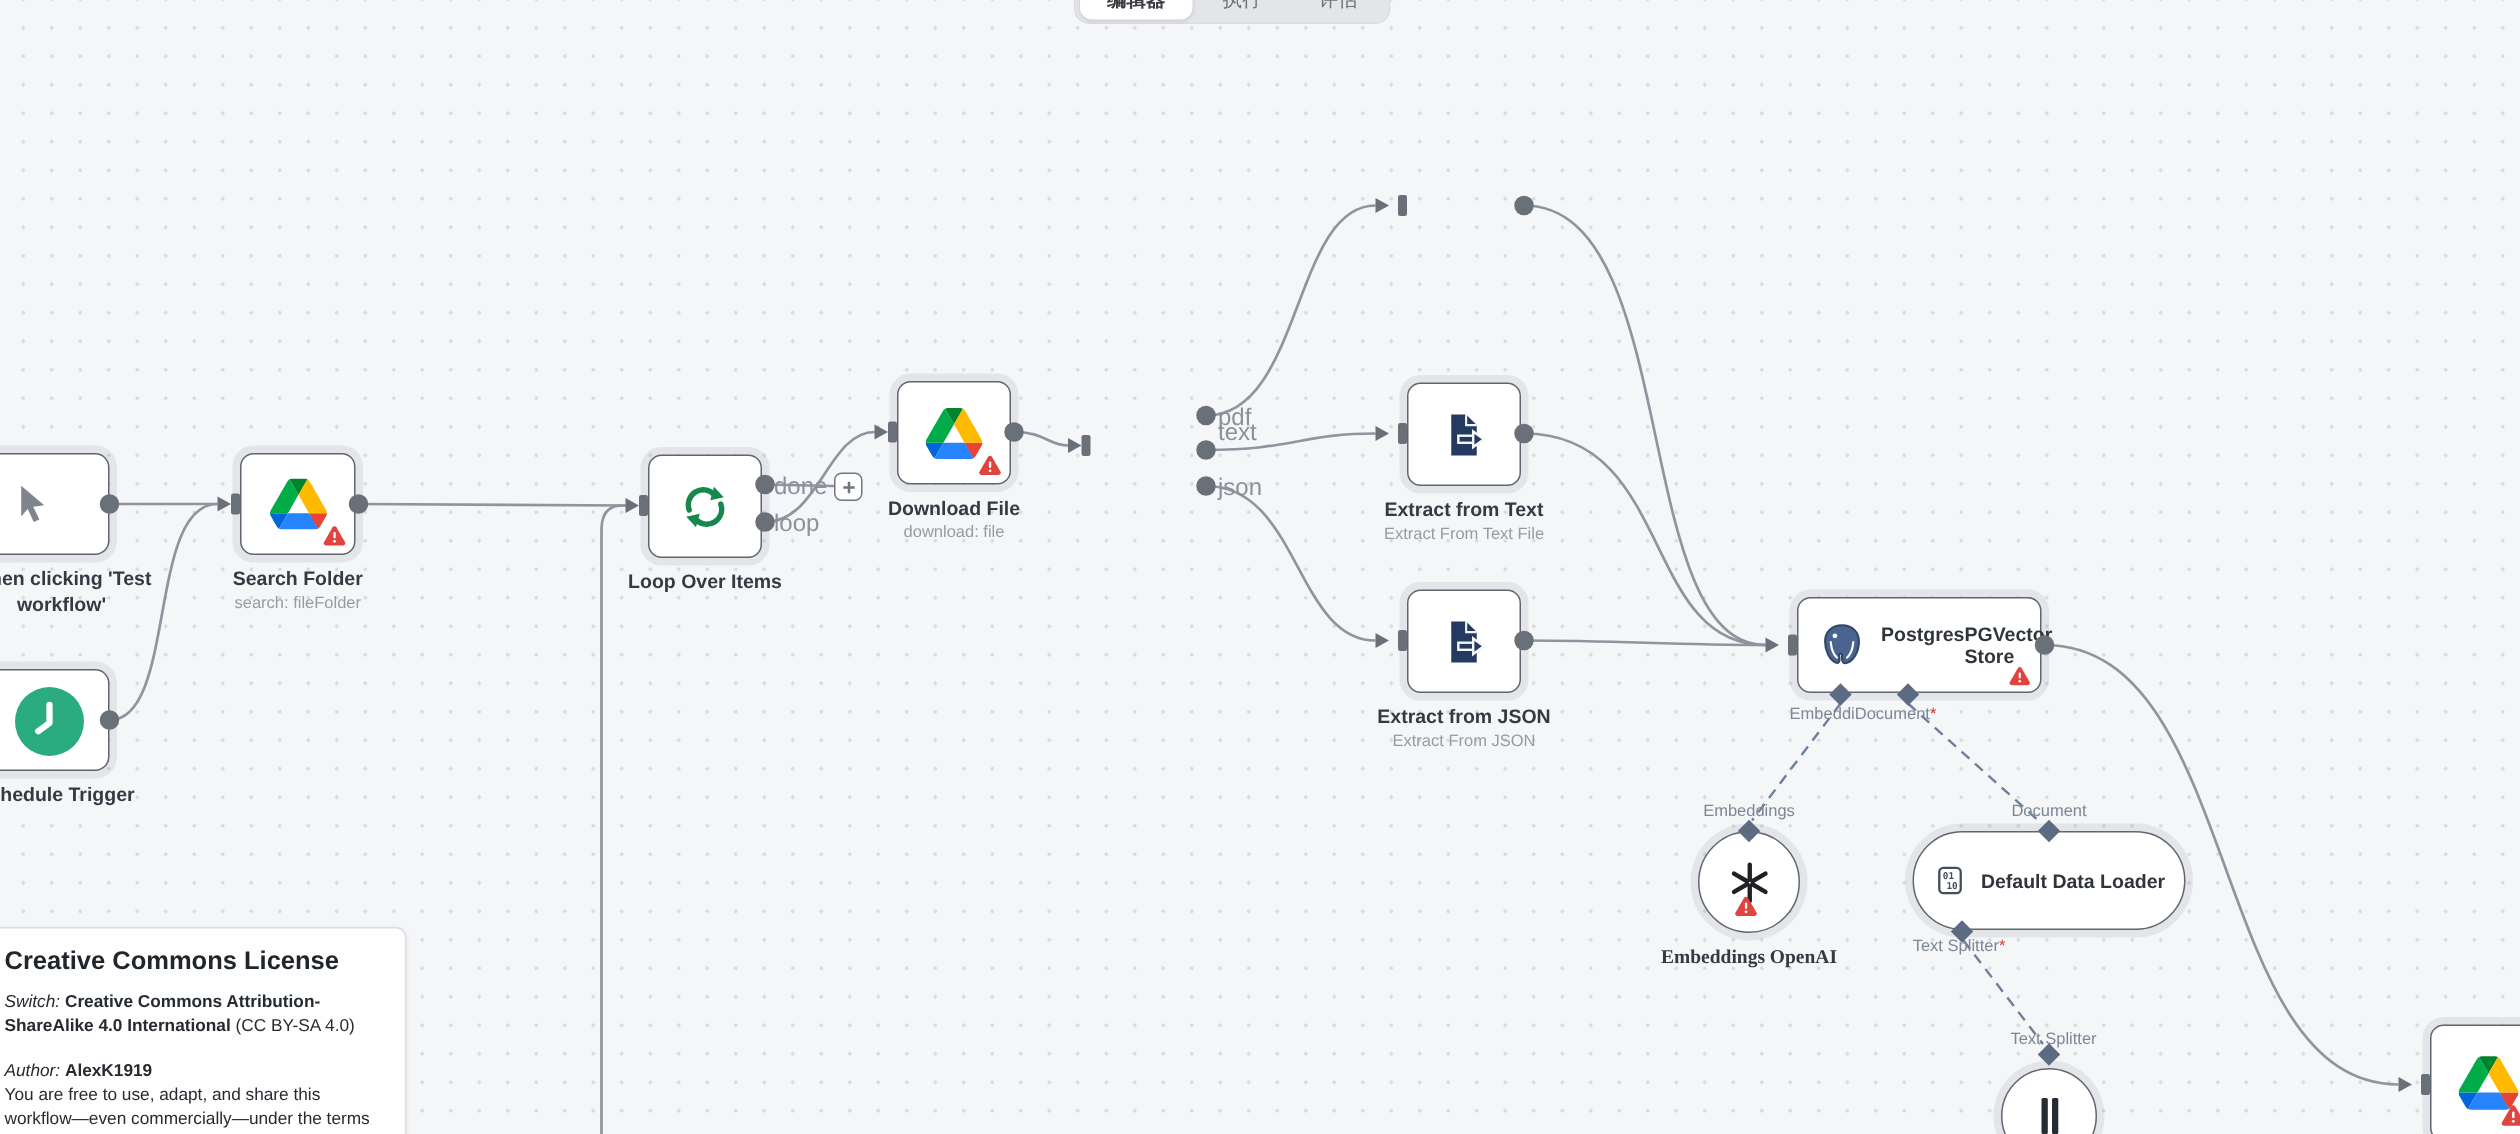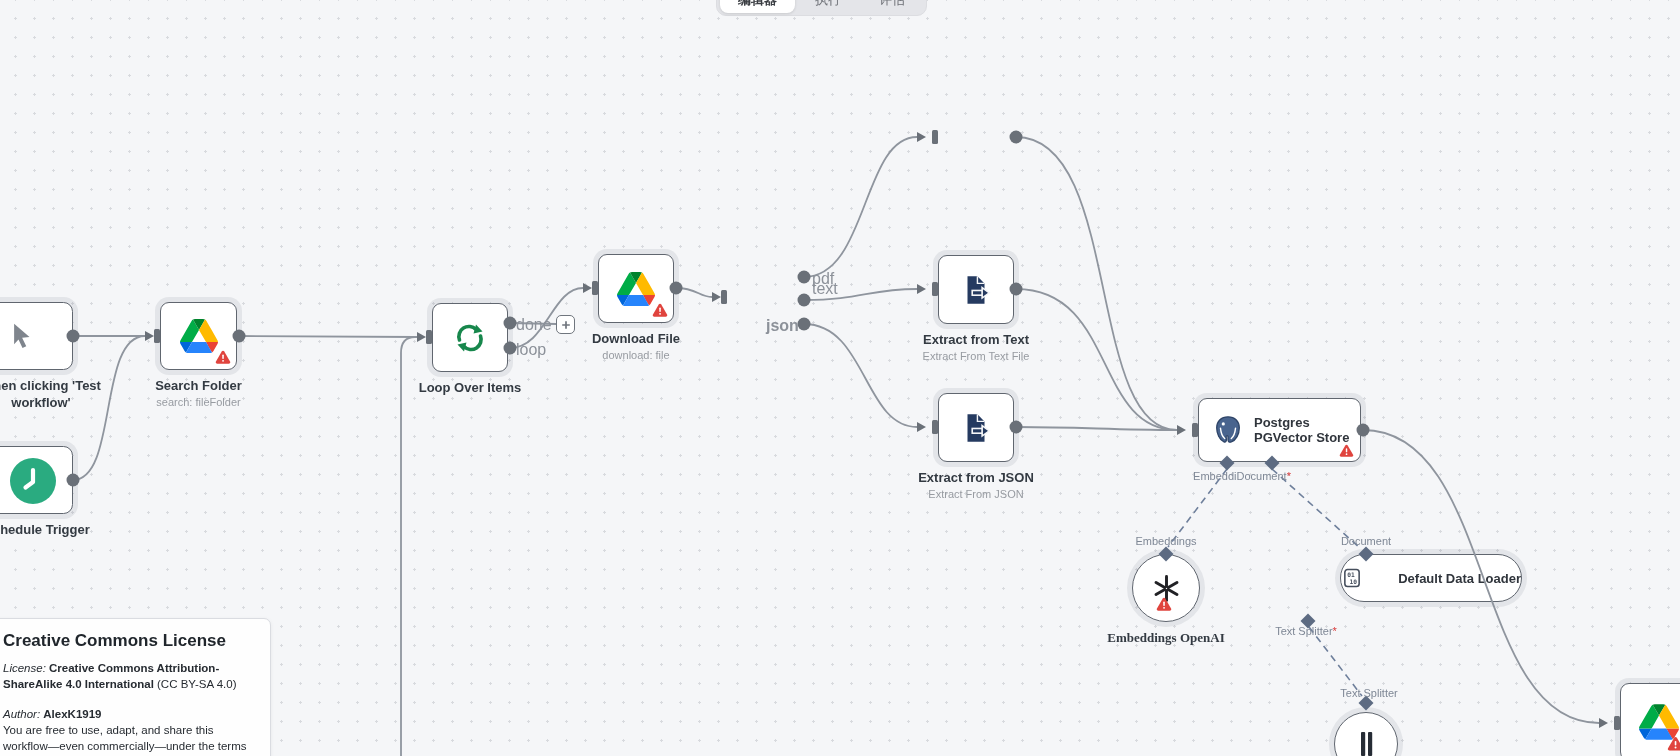--- a/index.html
+++ b/index.html
@@ -22,21 +22,21 @@
     white-space:nowrap;font-size:11px;font-weight:400;color:#979ba1;text-align:center;}
   .plabel{position:absolute;font-size:16px;color:#8c9199;z-index:3;white-space:nowrap;}
   .clabel{position:absolute;font-size:11px;color:#7e8795;z-index:3;white-space:nowrap;
     transform:translateX(-50%);}
   .req{color:#d93838;}
   .warn{position:absolute;line-height:0;}
   .icon{line-height:0;}
   .plus-btn{position:absolute;left:556px;top:315px;width:19px;height:19px;box-sizing:border-box;
     background:#fff;border:1.7px solid #70767e;border-radius:5px;z-index:4;
     display:flex;align-items:center;justify-content:center;}
-  .pg-text{display:flex;flex-direction:column;font-size:13px;font-weight:600;color:#30353c;line-height:1.18;}
+  .pg-text{display:flex;flex-direction:row;font-size:13px;font-weight:600;color:#30353c;line-height:1.18;}
   .loader-text{font-size:13px;font-weight:600;color:#30353c;white-space:nowrap;}
   .tabbar{position:absolute;left:716px;top:-16px;height:32px;box-sizing:border-box;
     background:#e4e5e9;border:1px solid #dcdde1;border-radius:10px;
     display:flex;align-items:center;padding:3px;gap:2px;z-index:6;}
   .tab{padding:4px 18px;font-size:13px;color:#6e7177;border-radius:8px;white-space:nowrap;}
   .tab.active{background:#fff;color:#3a3d42;box-shadow:0 1px 3px rgba(0,0,0,0.12);font-weight:600;}
   .sticky{position:absolute;left:-12px;top:618px;width:283px;height:210px;box-sizing:border-box;
     background:#fefefe;border:1px solid #dadce1;border-radius:7px;z-index:5;
     box-shadow:0 1px 4px rgba(0,0,0,0.06);padding:12px 14px;color:#262b31;}
   .sticky h1{margin:0;font-size:17px;font-weight:700;color:#20262c;}
@@ -197,21 +197,21 @@
           <rect x="9.1" y="5.4" width="1.9" height="5.4" rx=".9" fill="#fff"></rect>
           <circle cx="10.05" cy="13.2" r="1.15" fill="#fff"></circle>
         </svg>
     </span>
     <div class="nlabel">Download File</div>
     <div class="nsub">download: file</div>
   </div>
 
   <div class="plabel" style="left:812px;top:270px;">pdf</div>
   <div class="plabel" style="left:812px;top:280px;">text</div>
-  <div class="plabel" style="left:766px;top:317px;font-weight:bold;">json</div>
+  <div class="plabel" style="left:812px;top:317px;">json</div>
 
 
   <div class="node" style="left:938px;top:393px;width:76px;height:69px;">
     <span class="icon">
       <svg viewBox="0 0 36 36" width="34" height="34">
         <path d="M9 3.5 h10.5 L27 11 v21.5 H9 Z" fill="#253a60"></path>
         <path d="M19.5 3.5 V11 H27" stroke="#f5f6f8" stroke-width="1.5" fill="none"></path>
         <rect x="14" y="18.5" width="11" height="5" fill="#253a60" stroke="#f5f6f8" stroke-width="1.7"></rect>
         <path d="M24.5 15.5 L32 21 l-7.5 5.5 Z" fill="#253a60" stroke="#f5f6f8" stroke-width="1.7"></path>
       </svg>
@@ -284,21 +284,21 @@
       <svg viewBox="0 0 20 18" width="16" height="15">
           <path d="M8.4 1.5 a1.9 1.9 0 0 1 3.2 0 l7.2 12.4 a1.9 1.9 0 0 1 -1.6 2.8 H2.8 a1.9 1.9 0 0 1 -1.6 -2.8 Z" fill="#e0443e"></path>
           <rect x="9.1" y="5.4" width="1.9" height="5.4" rx=".9" fill="#fff"></rect>
           <circle cx="10.05" cy="13.2" r="1.15" fill="#fff"></circle>
         </svg>
     </span>
     <div class="nlabel">Embeddings OpenAI</div>
   </div>
 
   <div class="clabel" style="left:1366px;top:535px;">Document</div>
-  <div class="node pill" style="left:1340px;top:554px;width:182px;height:48px;gap:10px;justify-content:space-between;">
+  <div class="node pill" style="left:1275px;top:554px;width:182px;height:66px;gap:10px;">
     <span class="icon">
       <svg viewBox="0 0 24 24" width="22" height="22">
         <rect x="4.2" y="2.8" width="15.6" height="18.4" rx="3" fill="none" stroke="#454e5c" stroke-width="1.7"></rect>
         <text x="6.8" y="11" font-size="6.8" font-family="DejaVu Sans Mono, monospace" font-weight="bold" fill="#454e5c">01</text>
         <text x="9.4" y="18.4" font-size="6.8" font-family="DejaVu Sans Mono, monospace" font-weight="bold" fill="#454e5c">10</text>
       </svg>
     </span>
     <span class="loader-text">Default Data Loader</span>
   </div>
   <div class="clabel" style="left:1306px;top:625px;"><span>Text Splitter</span><span class="req">*</span></div>
@@ -328,18 +328,18 @@
       <svg viewBox="0 0 20 18" width="17" height="16">
           <path d="M8.4 1.5 a1.9 1.9 0 0 1 3.2 0 l7.2 12.4 a1.9 1.9 0 0 1 -1.6 2.8 H2.8 a1.9 1.9 0 0 1 -1.6 -2.8 Z" fill="#e0443e"></path>
           <rect x="9.1" y="5.4" width="1.9" height="5.4" rx=".9" fill="#fff"></rect>
           <circle cx="10.05" cy="13.2" r="1.15" fill="#fff"></circle>
         </svg>
     </span>
   </div>
 
   <div class="sticky">
     <h1>Creative Commons License</h1>
-    <p><i>License:</i> <b>Creative Commons Attribution-ShareAlike 4.0 International</b><span> (CC BY-SA 4.0)</span></p>
+    <p><i>Switch:</i> <b>Creative Commons Attribution-ShareAlike 4.0 International</b><span> (CC BY-SA 4.0)</span></p>
     <p class="mt"><i>Author:</i> <b>AlexK1919</b><br><span>You are free to use, adapt, and share this workflow—even commercially—under the terms of this license.</span></p>
 
   </div>
 
 </div>
 
 </body></html>

